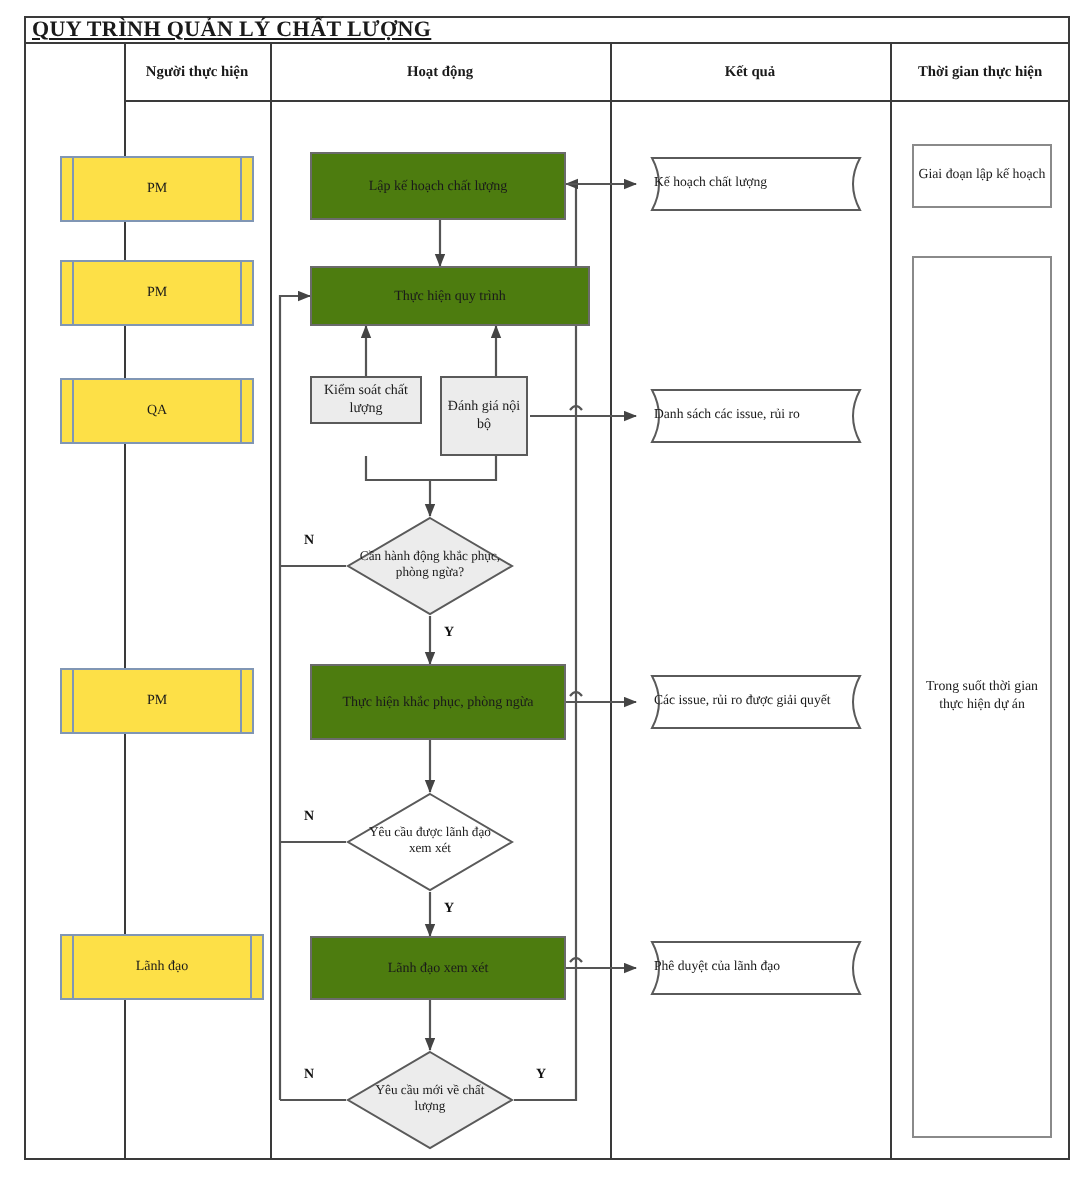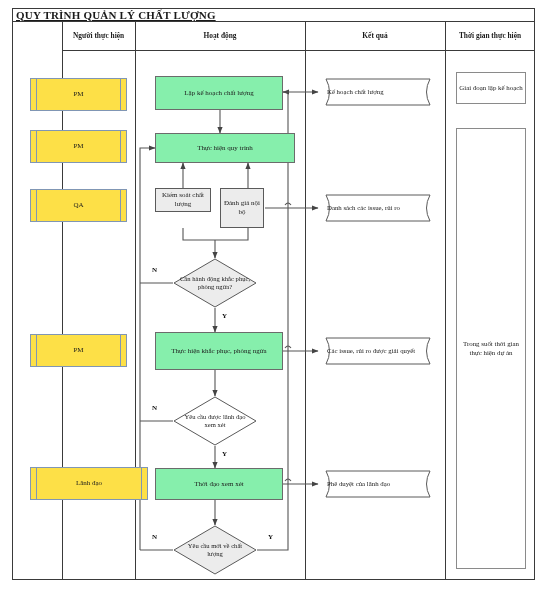--- a/index.html
+++ b/index.html
@@ -56,21 +56,21 @@
   }
   .role::before,.role::after{
     content:"";position:absolute;top:0;bottom:0;width:0;
     border-left:1px solid #8096b4;
   }
   .role::before{left:5px;}
   .role::after{right:5px;}
   .role span{position:relative;z-index:2;font-size:7px;}
 
   
-  .proc{background:#86efac;border:1px solid #6b6b6b;}
+  .proc{background:#4d7c0f;border:1px solid #6b6b6b;}
   .proc-fill{background:#ececec;border:1px solid #5a5a5a;}
 
   
   .diamond{background:transparent;}
   .diamond .dshape{
     position:absolute;left:0;top:0;width:100%;height:100%;
   }
   .diamond .dlabel{
     position:relative;z-index:3;font-size:6.6px;line-height:1.2;
     width:84%;
@@ -165,21 +165,21 @@
   </div>
   <div class="node role" style="left:30px;top:130px;width:97px;height:33px;">
     <span>PM</span>
   </div>
   <div class="node role" style="left:30px;top:189px;width:97px;height:33px;">
     <span>QA</span>
   </div>
   <div class="node role" style="left:30px;top:334px;width:97px;height:33px;">
     <span>PM</span>
   </div>
-  <div class="node role" style="left:30px;top:467px;width:118px;height:33px;">
+  <div class="node role" style="left:30px;top:467px;width:102px;height:33px;">
     <span>Lãnh đạo</span>
   </div>
 
   <div class="node proc" style="left:155px;top:76px;width:128px;height:34px;">
     <span>Lập kế hoạch chất lượng</span>
   </div>
 
   <div class="node proc" style="left:155px;top:133px;width:140px;height:30px;">
     <span>Thực hiện quy trình</span>
   </div>
@@ -208,21 +208,21 @@
   <div class="node diamond" style="left:173px;top:396px;width:84px;height:50px;">
     <svg class="dshape" viewBox="0 0 84 50" preserveAspectRatio="none">
       <polygon points="42,1 83,25 42,49 1,25" fill="#ffffff" stroke="#5a5a5a" stroke-width="1"></polygon>
     </svg>
     <span class="dlabel">Yêu cầu được lãnh đạo xem xét</span>
   </div>
   <div class="lbl" style="left:152px;top:404px;">N</div>
   <div class="lbl" style="left:222px;top:450px;">Y</div>
 
   <div class="node proc" style="left:155px;top:468px;width:128px;height:32px;">
-    <span>Thời đạo xem xét</span>
+    <span>Lãnh đạo xem xét</span>
   </div>
 
   <div class="node diamond" style="left:173px;top:525px;width:84px;height:50px;">
     <svg class="dshape" viewBox="0 0 84 50" preserveAspectRatio="none">
       <polygon points="42,1 83,25 42,49 1,25" fill="#ececec" stroke="#5a5a5a" stroke-width="1"></polygon>
     </svg>
     <span class="dlabel">Yêu cầu mới về chất lượng</span>
   </div>
   <div class="lbl" style="left:152px;top:533px;">N</div>
   <div class="lbl" style="left:268px;top:533px;">Y</div>

